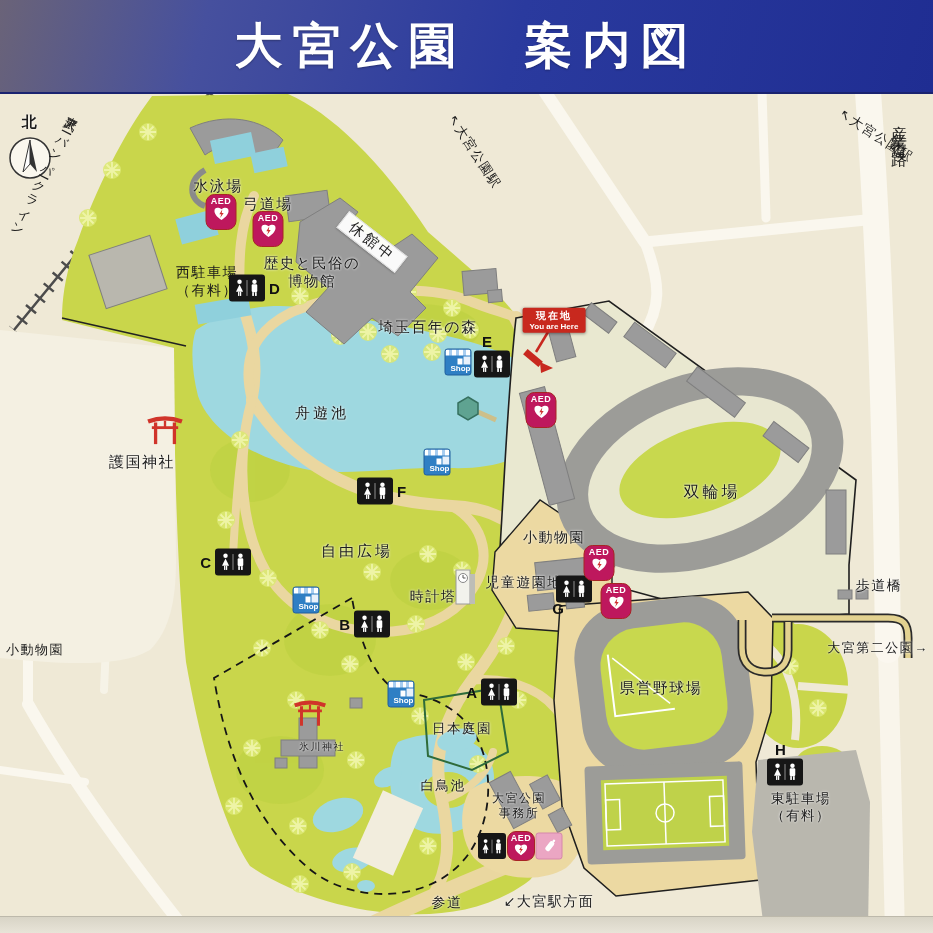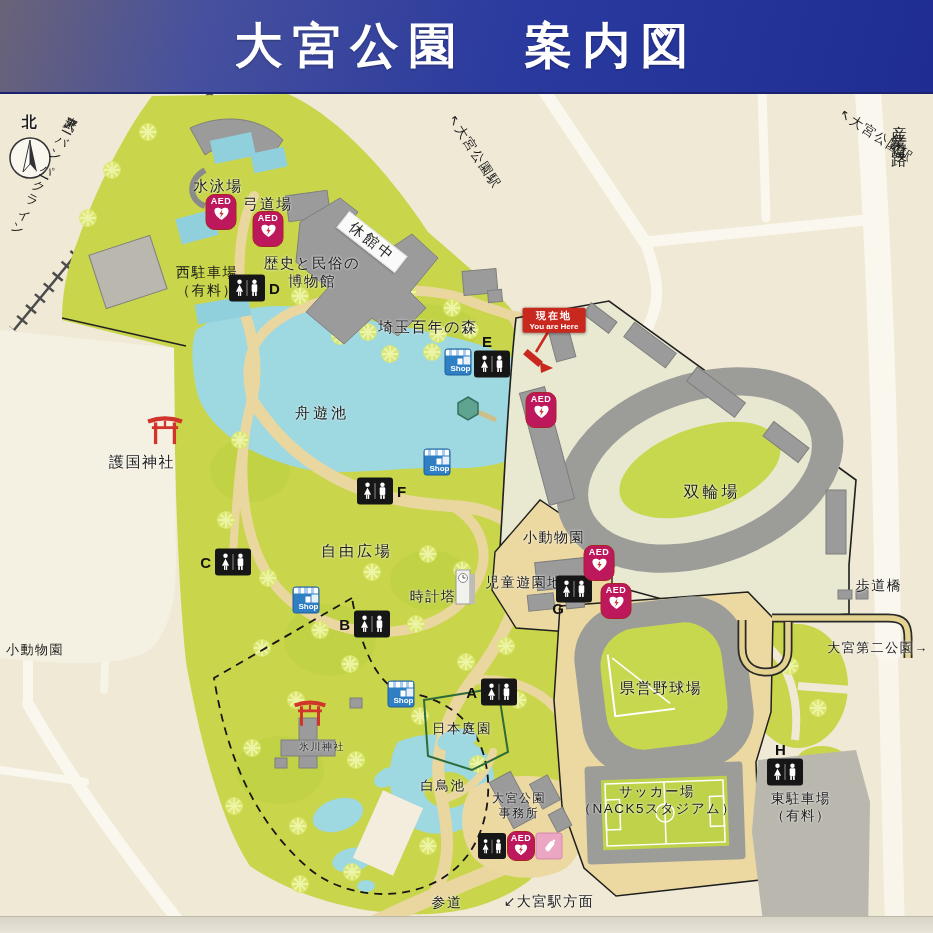--- a/index.html
+++ b/index.html
@@ -341,24 +341,20 @@
   </div>
   <div class="lbl" style="left:428px;top:327px;font-size:15px">埼玉百年の森</div>
   <div class="lbl" style="left:322px;top:413px;font-size:15px;letter-spacing:3px">舟遊池</div>
   <div class="lbl" style="left:142px;top:462px;font-size:15px">護国神社</div>
   <div class="lbl" style="left:357px;top:551px;font-size:15px;letter-spacing:3px">自由広場</div>
   <div class="lbl" style="left:433px;top:597px;font-size:14px">時計塔</div>
   <div class="lbl" style="left:554px;top:538px;font-size:14px">小動物園</div>
   <div class="lbl" style="left:524px;top:583px;font-size:14px">児童遊園地</div>
   <div class="lbl" style="left:712px;top:492px;font-size:16px;letter-spacing:3px">双輪場</div>
   <div class="lbl" style="left:661px;top:688px;font-size:15px">県営野球場</div>
-  <div class="lbl" style="left:657px;top:801px;font-size:13.5px">
-    <span class="l">サッカー場</span>
-    <span class="l">（NACK5スタジアム）</span>
-  </div>
   <div class="lbl" style="left:801px;top:808px;font-size:13.5px">
     <span class="l">東駐車場</span>
     <span class="l">（有料）</span>
   </div>
   <div class="lbl" style="left:322px;top:747px;font-size:10px">氷川神社</div>
   <div class="lbl" style="left:443px;top:786px;font-size:13.5px">白鳥池</div>
   <div class="lbl" style="left:462px;top:729px;font-size:13.5px">日本庭園</div>
   <div class="lbl" style="left:519px;top:806px;font-size:12px">
     <span class="l">大宮公園</span>
     <span class="l">事務所</span>

